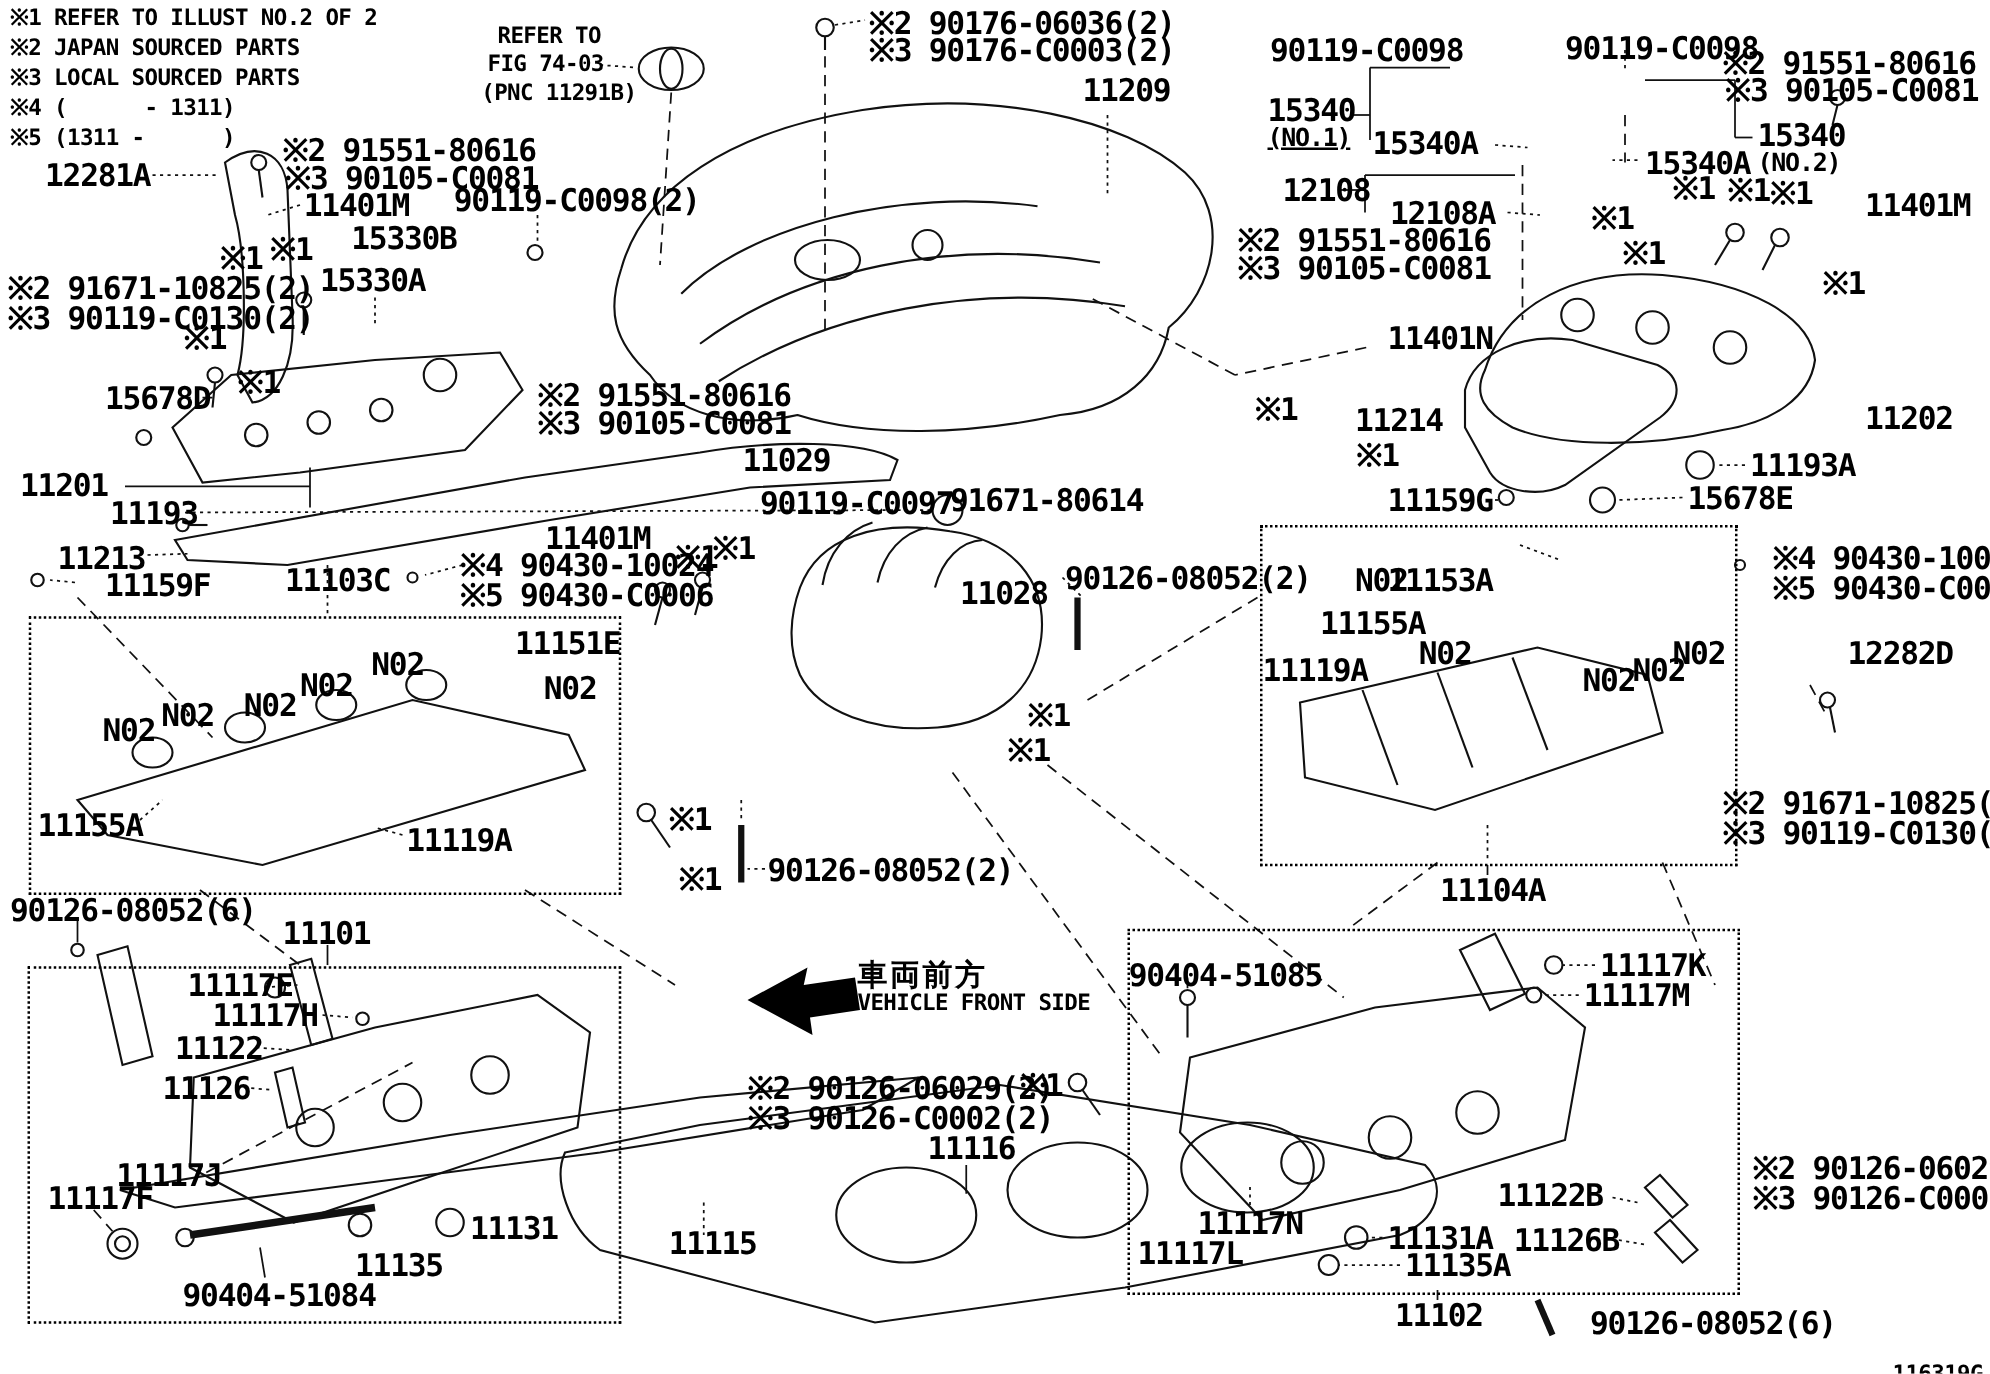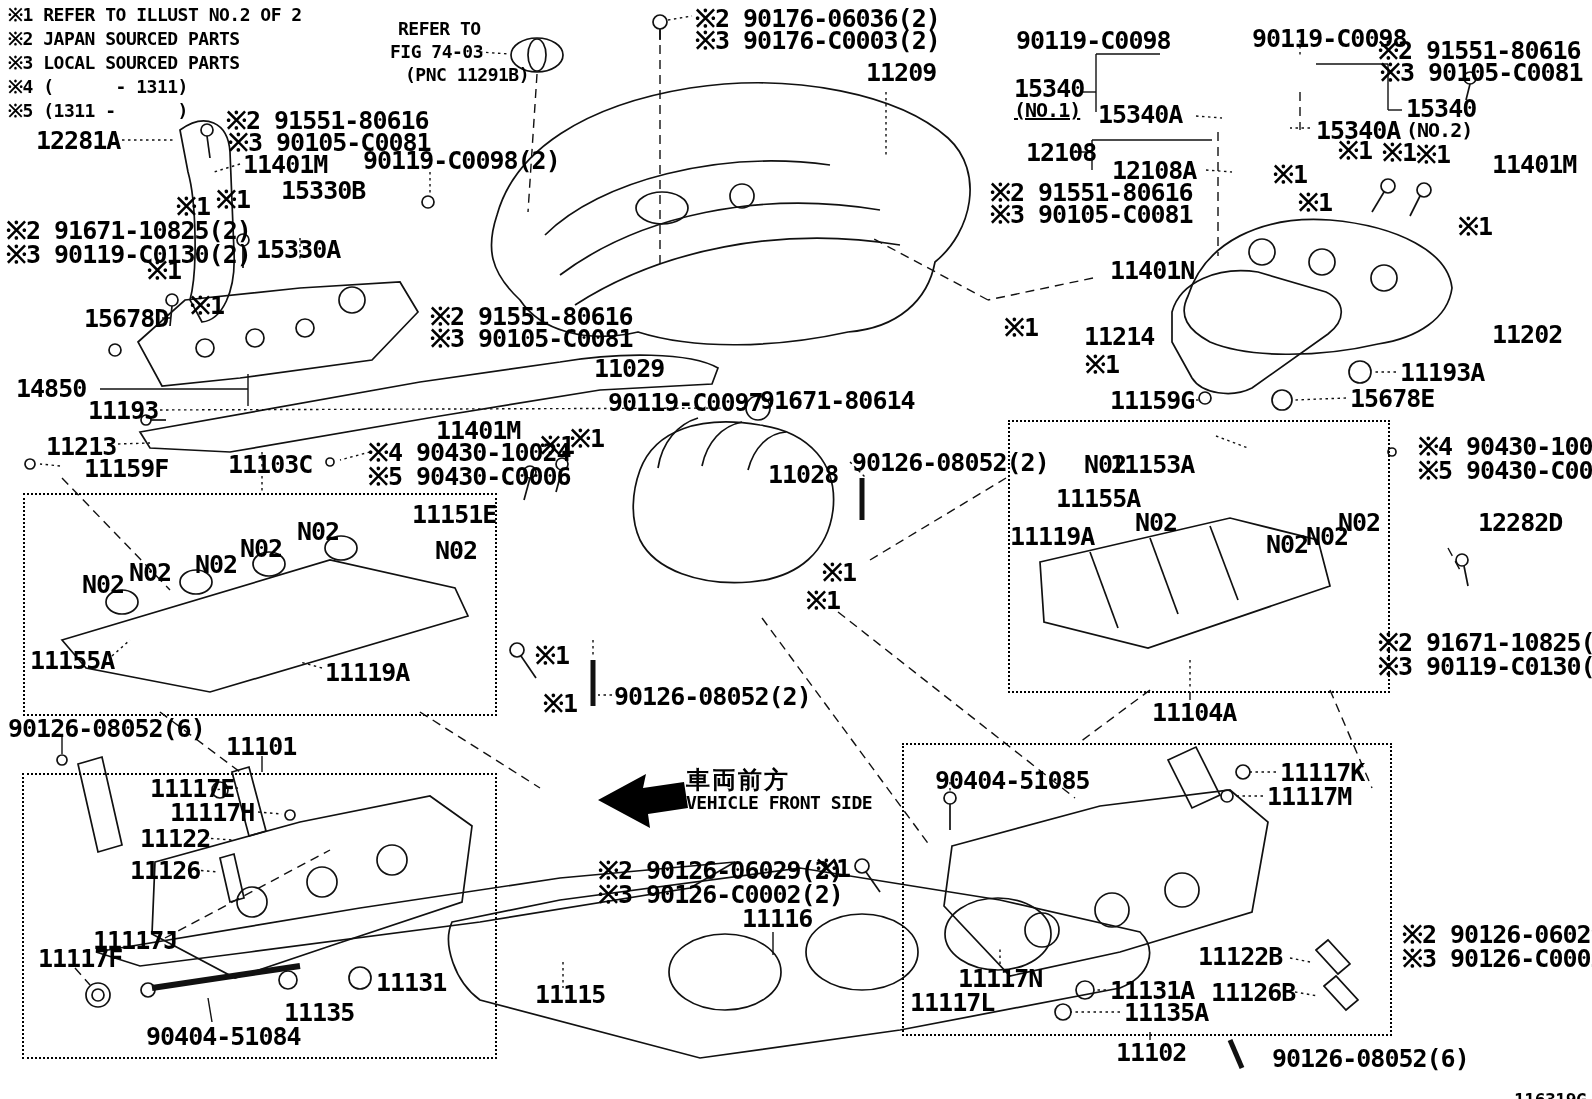--- a/index.html
+++ b/index.html
@@ -216,21 +216,21 @@
   </svg>
 
   <div id="labels">
       <div class="lbl md" style="left: 8px; top: 6px;">※1 REFER TO ILLUST NO.2 OF 2</div>
       <div class="lbl md" style="left: 8px; top: 30px;">※2 JAPAN SOURCED PARTS</div>
       <div class="lbl md" style="left: 8px; top: 54px;">※3 LOCAL SOURCED PARTS</div>
       <div class="lbl md" style="left: 8px; top: 78px;">※4 (      - 1311)</div>
       <div class="lbl md" style="left: 8px; top: 102px;">※5 (1311 -      )</div>
       <div class="lbl md" style="left: 398px; top: 20px;">REFER TO</div>
       <div class="lbl md" style="left: 390px; top: 43px;">FIG 74-03</div>
-      <div class="lbl md" style="left: 385px; top: 66px; margin-left: 20px;">(PNC 11291B)</div>
+      <div class="lbl md" style="left: 385px; top: 66px;">(PNC 11291B)</div>
       <div class="lbl pn" style="left: 695px; top: 6px;">※2 90176-06036(2)</div>
       <div class="lbl pn" style="left: 695px; top: 28px;">※3 90176-C0003(2)</div>
       <div class="lbl pn" style="left: 866px; top: 60px;">11209</div>
       <div class="lbl pn" style="left: 1016px; top: 28px;">90119-C0098</div>
       <div class="lbl pn" style="left: 1014px; top: 76px;">15340</div>
       <div class="lbl sm" style="left: 1014px; top: 100px; text-decoration: underline;">(NO.1)</div>
       <div class="lbl pn" style="left: 1098px; top: 102px;">15340A</div>
       <div class="lbl pn" style="left: 1026px; top: 140px;">12108</div>
       <div class="lbl pn" style="left: 1112px; top: 158px;">12108A</div>
       <div class="lbl pn" style="left: 990px; top: 180px;">※2 91551-80616</div>
@@ -240,26 +240,26 @@
       <div class="lbl pn" style="left: 1380px; top: 60px;">※3 90105-C0081</div>
       <div class="lbl pn" style="left: 1406px; top: 96px;">15340</div>
       <div class="lbl sm" style="left: 1406px; top: 120px;">(NO.2)</div>
       <div class="lbl pn" style="left: 1316px; top: 118px;">15340A</div>
       <div class="lbl pn" style="left: 1492px; top: 152px;">11401M</div>
       <div class="lbl pn" style="left: 36px; top: 128px;">12281A</div>
       <div class="lbl pn" style="left: 226px; top: 108px;">※2 91551-80616</div>
       <div class="lbl pn" style="left: 228px; top: 130px;">※3 90105-C0081</div>
       <div class="lbl pn" style="left: 243px; top: 152px;">11401M</div>
       <div class="lbl pn" style="left: 281px; top: 178px;">15330B</div>
-      <div class="lbl pn" style="left: 256px; top: 212px; margin-top: 25px;">15330A</div>
+      <div class="lbl pn" style="left: 256px; top: 212px;">15330A</div>
       <div class="lbl pn" style="left: 363px; top: 148px;">90119-C0098(2)</div>
       <div class="lbl pn" style="left: 6px; top: 218px;">※2 91671-10825(2)</div>
       <div class="lbl pn" style="left: 6px; top: 242px;">※3 90119-C0130(2)</div>
       <div class="lbl pn" style="left: 84px; top: 306px;">15678D</div>
-      <div class="lbl pn" style="left: 16px; top: 376px;">14850</div>
+      <div class="lbl pn" style="left: 16px; top: 376px;">11201</div>
       <div class="lbl pn" style="left: 88px; top: 398px;">11193</div>
       <div class="lbl pn" style="left: 46px; top: 434px;">11213</div>
       <div class="lbl pn" style="left: 84px; top: 456px;">11159F</div>
       <div class="lbl pn" style="left: 228px; top: 452px;">11103C</div>
       <div class="lbl pn" style="left: 368px; top: 440px;">※4 90430-10024</div>
       <div class="lbl pn" style="left: 368px; top: 464px;">※5 90430-C0006</div>
       <div class="lbl pn" style="left: 430px; top: 304px;">※2 91551-80616</div>
       <div class="lbl pn" style="left: 430px; top: 326px;">※3 90105-C0081</div>
       <div class="lbl pn" style="left: 594px; top: 356px;">11029</div>
       <div class="lbl pn" style="left: 608px; top: 390px;">90119-C0097</div>
@@ -307,21 +307,21 @@
       <div class="lbl pn" style="left: 38px; top: 946px;">11117F</div>
       <div class="lbl pn" style="left: 376px; top: 970px;">11131</div>
       <div class="lbl pn" style="left: 284px; top: 1000px;">11135</div>
       <div class="lbl pn" style="left: 146px; top: 1024px;">90404-51084</div>
       <div class="lbl jp" style="left: 686px; top: 768px;">車両前方</div>
       <div class="lbl md" style="left: 686px; top: 794px;">VEHICLE FRONT SIDE</div>
       <div class="lbl pn" style="left: 598px; top: 858px;">※2 90126-06029(2)</div>
       <div class="lbl pn" style="left: 598px; top: 882px;">※3 90126-C0002(2)</div>
       <div class="lbl pn" style="left: 742px; top: 906px;">11116</div>
       <div class="lbl pn" style="left: 535px; top: 982px;">11115</div>
-      <div class="lbl pn" style="left: 903px; top: 768px; margin-left: 32px;">90404-51085</div>
+      <div class="lbl pn" style="left: 903px; top: 768px;">90404-51085</div>
       <div class="lbl pn" style="left: 1280px; top: 760px;">11117K</div>
       <div class="lbl pn" style="left: 1267px; top: 784px;">11117M</div>
       <div class="lbl pn" style="left: 958px; top: 966px;">11117N</div>
       <div class="lbl pn" style="left: 910px; top: 990px;">11117L</div>
       <div class="lbl pn" style="left: 1110px; top: 978px;">11131A</div>
       <div class="lbl pn" style="left: 1124px; top: 1000px; text-align: center;">11135A</div>
       <div class="lbl pn" style="left: 1198px; top: 944px;">11122B</div>
       <div class="lbl pn" style="left: 1211px; top: 980px;">11126B</div>
       <div class="lbl pn" style="left: 1116px; top: 1040px;">11102</div>
       <div class="lbl pn" style="left: 1272px; top: 1046px;">90126-08052(6)</div>

